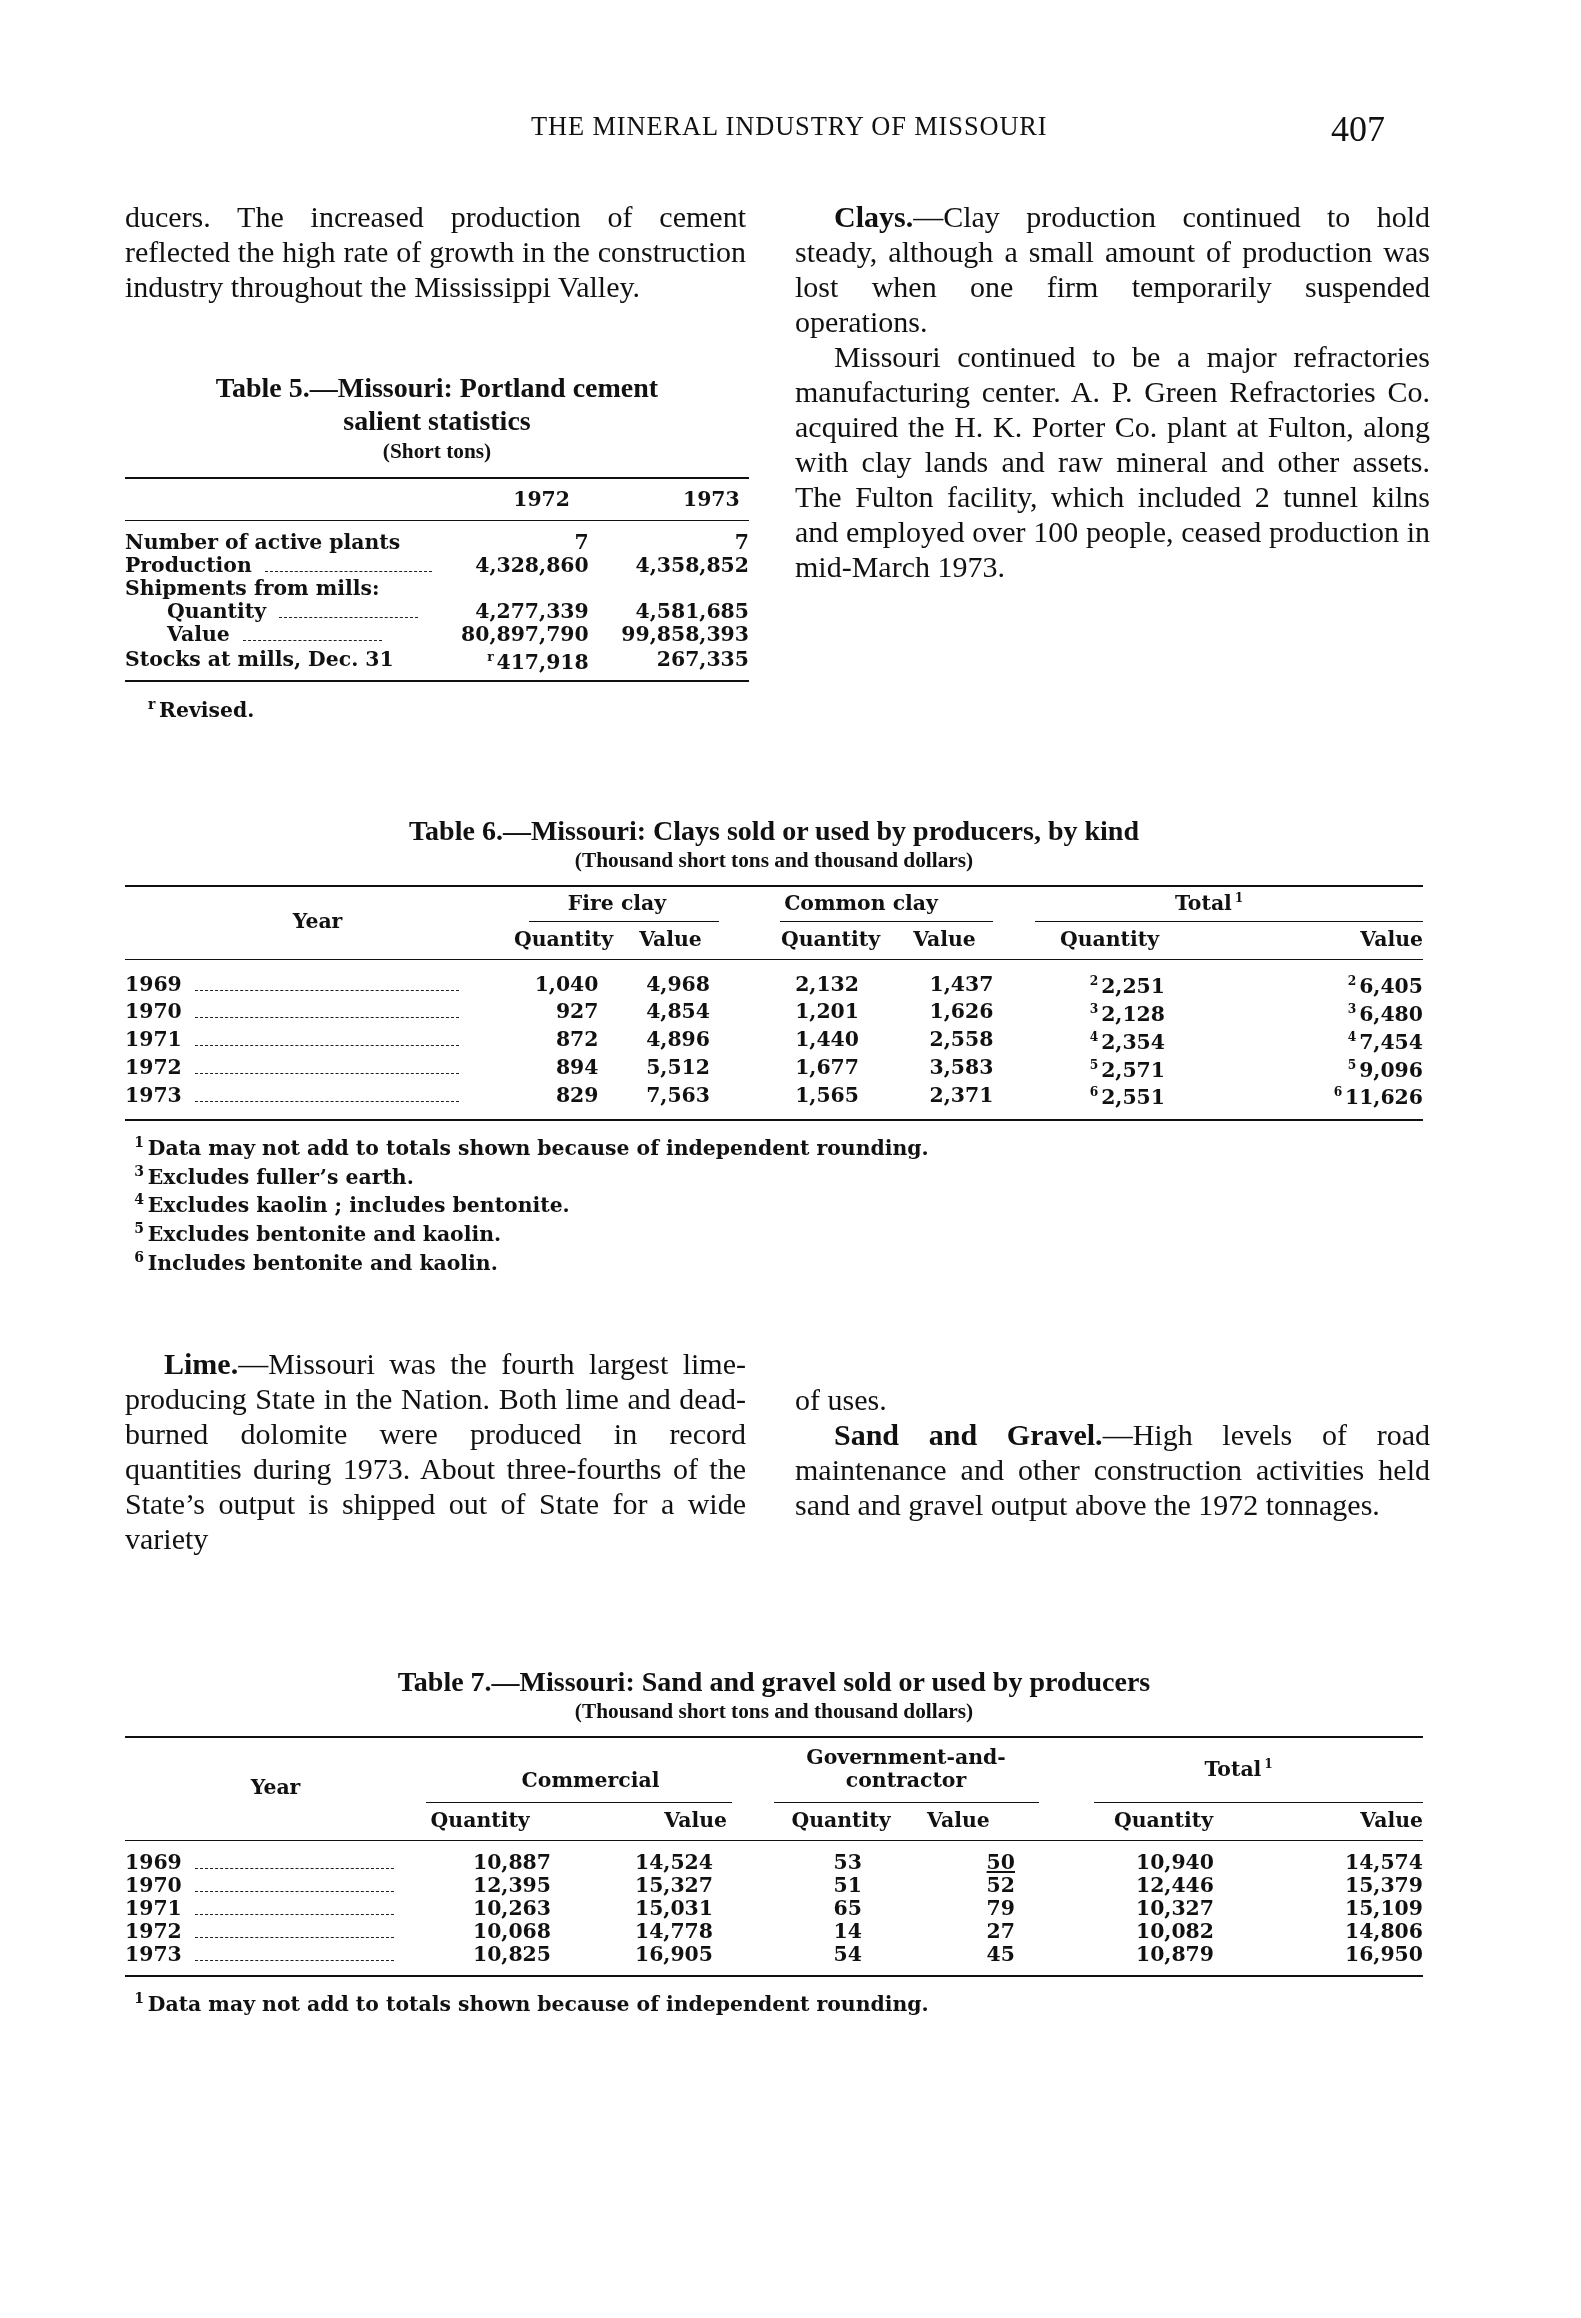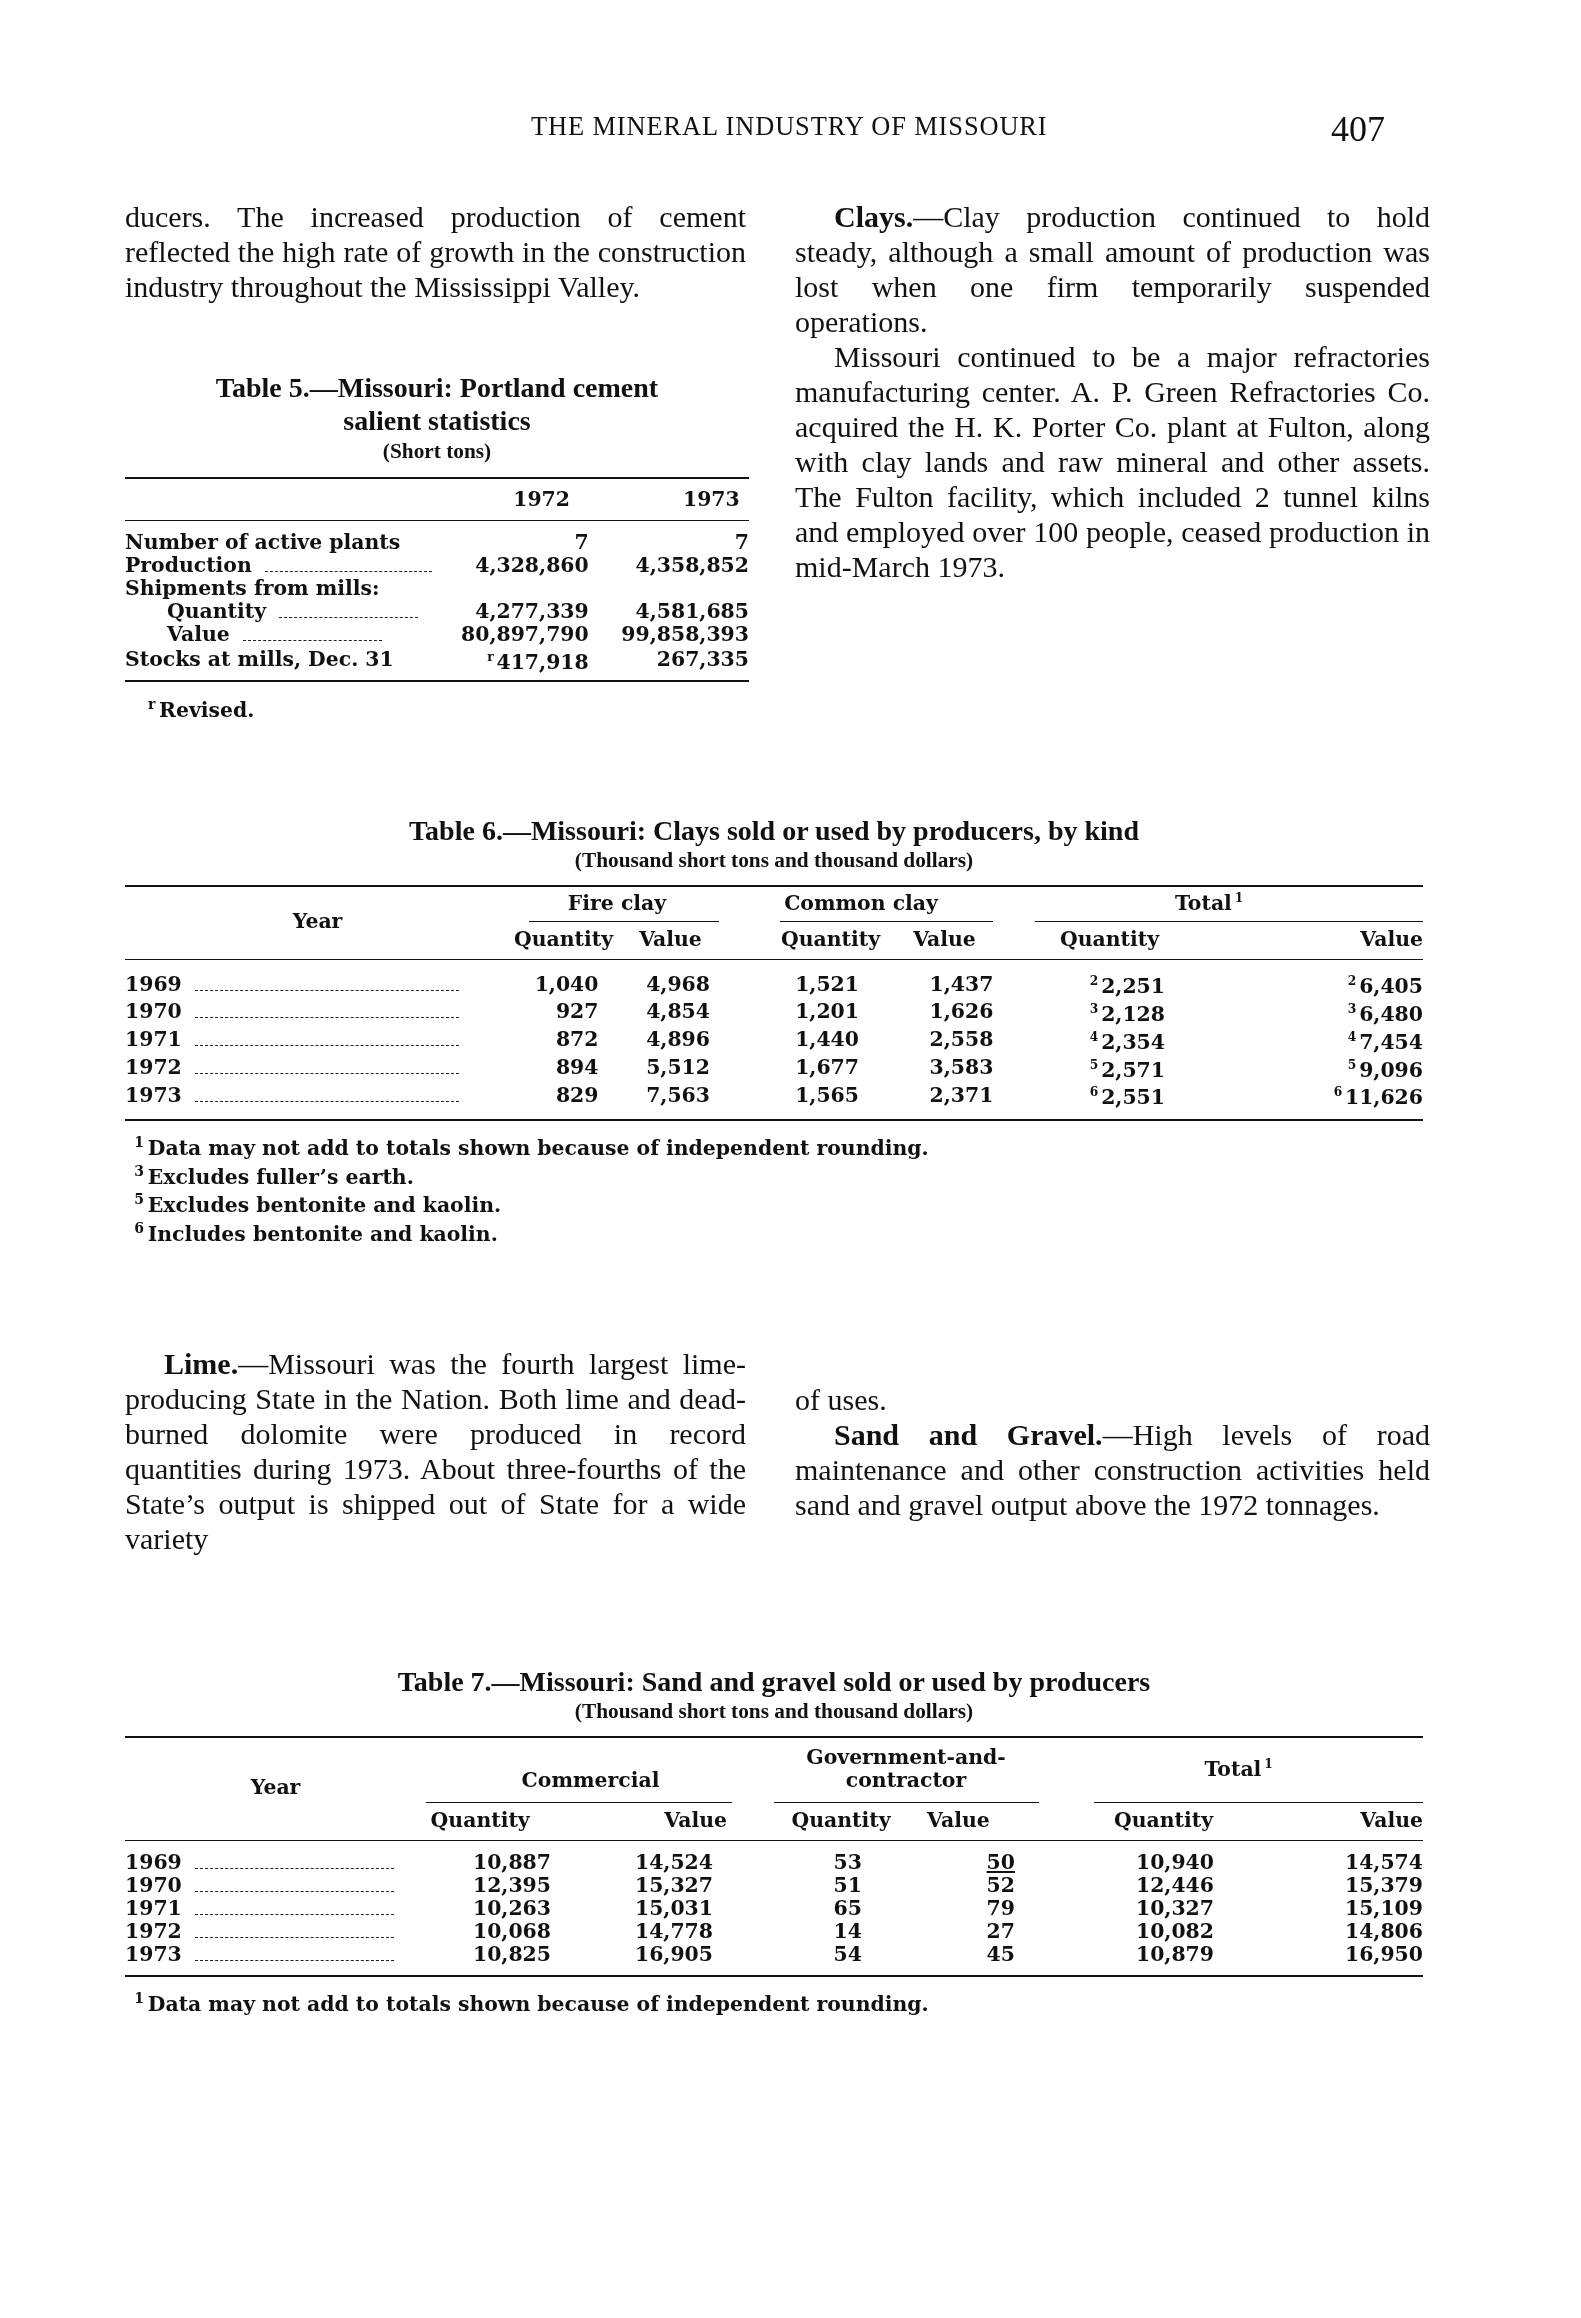--- a/index.html
+++ b/index.html
@@ -153,21 +153,21 @@
           <td colspan="7" style="padding:2.8px 0 10.2px 0;">
             <div class="rule-thin"></div>
           </td>
         </tr>
     </thead>
     <tbody id="t6-body">
         <tr>
           <td style="white-space:nowrap;"><span>1969</span><span class="leader" style="width:264px"></span></td>
           <td class="num" style="padding-right:18.5px;">1,040</td>
           <td class="num" style="padding-right:14px;">4,968</td>
-          <td class="num" style="padding-right:32px;">1,521</td>
+          <td class="num" style="padding-right:32px;">2,132</td>
           <td class="num" style="padding-right:4.6px;">1,437</td>
           <td class="num" style="padding-right:28px;"><span class="sup">2</span><span>2,251</span></td>
           <td class="num"><span class="sup">2</span><span>6,405</span></td>
         </tr>
         <tr>
           <td style="white-space:nowrap;"><span>1970</span><span class="leader" style="width:264px"></span></td>
           <td class="num" style="padding-right:18.5px;">927</td>
           <td class="num" style="padding-right:14px;">4,854</td>
           <td class="num" style="padding-right:32px;">1,201</td>
           <td class="num" style="padding-right:4.6px;">1,626</td>
@@ -200,20 +200,21 @@
           <td class="num" style="padding-right:4.6px;">2,371</td>
           <td class="num" style="padding-right:28px;"><span class="sup">6</span><span>2,551</span></td>
           <td class="num"><span class="sup">6</span><span>11,626</span></td>
         </tr>
       </tbody>
   </table>
   <div class="rule" style="margin-top:9.3px;"></div>
   <div id="t6-foot" style="margin-top:10.2px; padding-left:9.3px;">
       <div class="foot"><span class="sup">1</span><span>Data may not add to totals shown because of independent rounding.</span></div>
       <div class="foot"><span class="sup">3</span><span>Excludes fuller’s earth.</span></div>
+      <div class="foot"><span class="sup">4</span><span>Excludes kaolin ; includes bentonite.</span></div>
       <div class="foot"><span class="sup">5</span><span>Excludes bentonite and kaolin.</span></div>
       <div class="foot"><span class="sup">6</span><span>Includes bentonite and kaolin.</span></div>
     </div>
 </div>
 
 <div class="abs para col-left" style="top:1346px;">
   <p class="indent"><b>Lime.</b><span>—Missouri was the fourth largest lime-producing State in the Nation. Both lime and dead-burned dolomite were produced in record quantities during 1973. About three-fourths of the State’s output is shipped out of State for a wide variety</span></p>
 </div>
 
 <div class="abs para col-right" style="top:1382px;">

